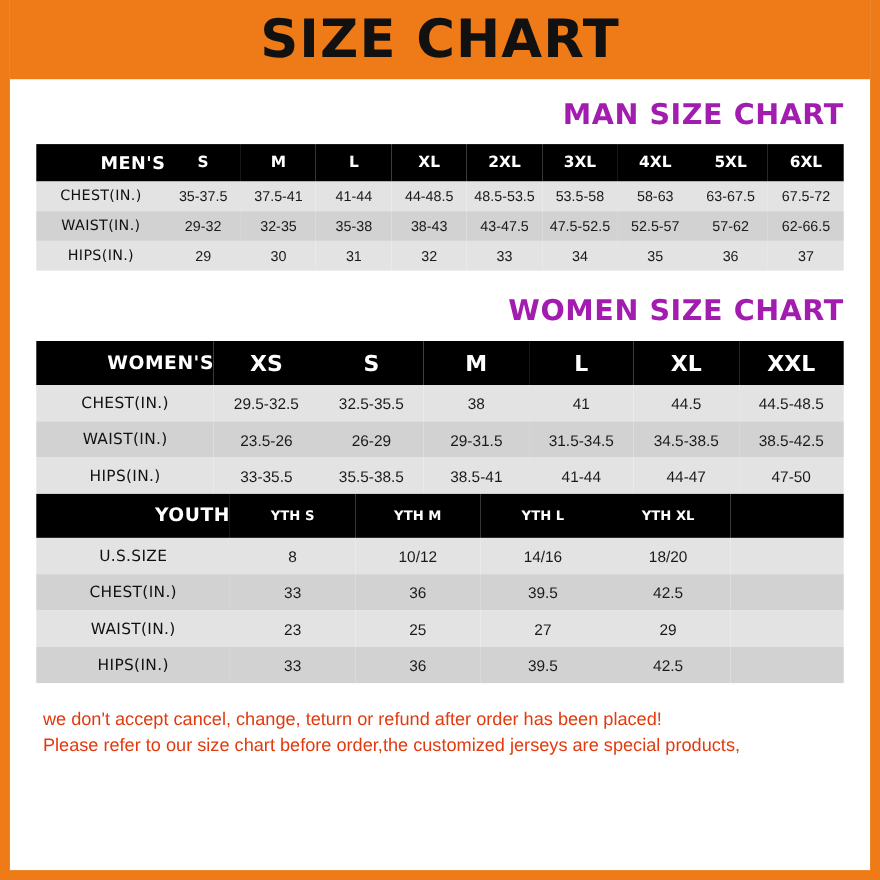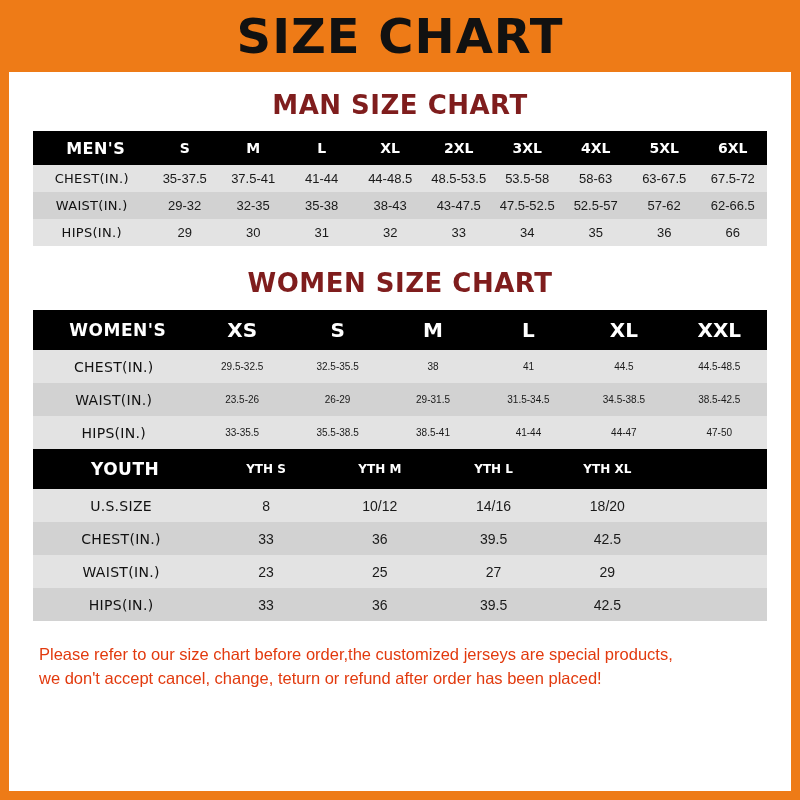--- a/index.html
+++ b/index.html
@@ -32,25 +32,25 @@
     font-size: 48px;
     letter-spacing: 1px;
     color: #111111;
     line-height: 1;
     text-align: center;
   }
   .content {
     padding: 0 24px;
   }
   .section-title {
-    text-align: center;
+    text-align: right;
     font-family: "DejaVu Sans", sans-serif;
     font-weight: bold;
     font-size: 26px;
-    color: #7f1d1d;
+    color: #a21caf;
     letter-spacing: 0.5px;
   }
   .men-title { margin: 18px 0 11px 0; }
   .women-title { margin: 22px 0 12px 0; }
   .youth-title { margin: 24px 0 12px 0; }
 
   table.size-table {
     width: 100%;
     border-collapse: collapse;
     table-layout: fixed;
@@ -65,21 +65,21 @@
   }
   .size-table thead th {
     color: #ffffff;
     font-family: "DejaVu Sans", sans-serif;
     font-weight: bold;
     font-size: 14px;
     height: 34px;
     vertical-align: middle;
   }
   .size-table thead th.rowlabel {
-    text-align: center;
+    text-align: right;
     padding-left: 8px;
     font-size: 16px;
     letter-spacing: 0.5px;
   }
   .size-table tbody td {
     font-family: "Liberation Sans", sans-serif;
     font-size: 13px;
     color: #1a1a1a;
     height: 27px;
     vertical-align: middle;
@@ -89,21 +89,21 @@
   .size-table tbody td.rowlabel {
     font-family: "DejaVu Sans", sans-serif;
     font-size: 13px;
     color: #111111;
     letter-spacing: 0.3px;
   }
 
   
   .women .size-table thead th { font-size: 20px; height: 40px; }
   .women .size-table thead th.rowlabel { font-size: 17px; }
-  .women .size-table tbody td { font-size: 10px; height: 33px; }
+  .women .size-table tbody td { font-size: 14px; height: 33px; }
   .women .size-table tbody td.rowlabel { font-size: 14px; }
 
   
   .youth .size-table thead th { font-size: 12px; height: 40px; }
   .youth .size-table thead th.rowlabel { font-size: 17px; }
   .youth .size-table tbody td { font-size: 14px; height: 33px; }
   .youth .size-table tbody td.rowlabel { font-size: 14px; }
 
   .footer-note {
     margin: 22px 6px 0 6px;
@@ -170,21 +170,21 @@
           <tr class="rowA">
             <td class="rowlabel">HIPS(IN.)</td>
             <td>29</td>
             <td>30</td>
             <td>31</td>
             <td>32</td>
             <td>33</td>
             <td>34</td>
             <td>35</td>
             <td>36</td>
-            <td>66</td>
+            <td>37</td>
           </tr>
         </tbody>
       </table>
     </div>
 
     <div class="women">
       <div class="section-title women-title">WOMEN SIZE CHART</div>
       <table class="size-table">
         <thead>
           <tr>
@@ -272,18 +272,18 @@
             <td>36</td>
             <td>39.5</td>
             <td>42.5</td>
             <td></td>
           </tr>
         </tbody>
       </table>
     </div>
 
     <div class="footer-note">
+      <div>we don't accept cancel, change, teturn or refund after order has been placed!</div>
       <div>Please refer to our size chart before order,the customized jerseys are special products,</div>
-      <div>we don't accept cancel, change, teturn or refund after order has been placed!</div>
     </div>
 
   </div>
 </div>
 
 </body></html>

